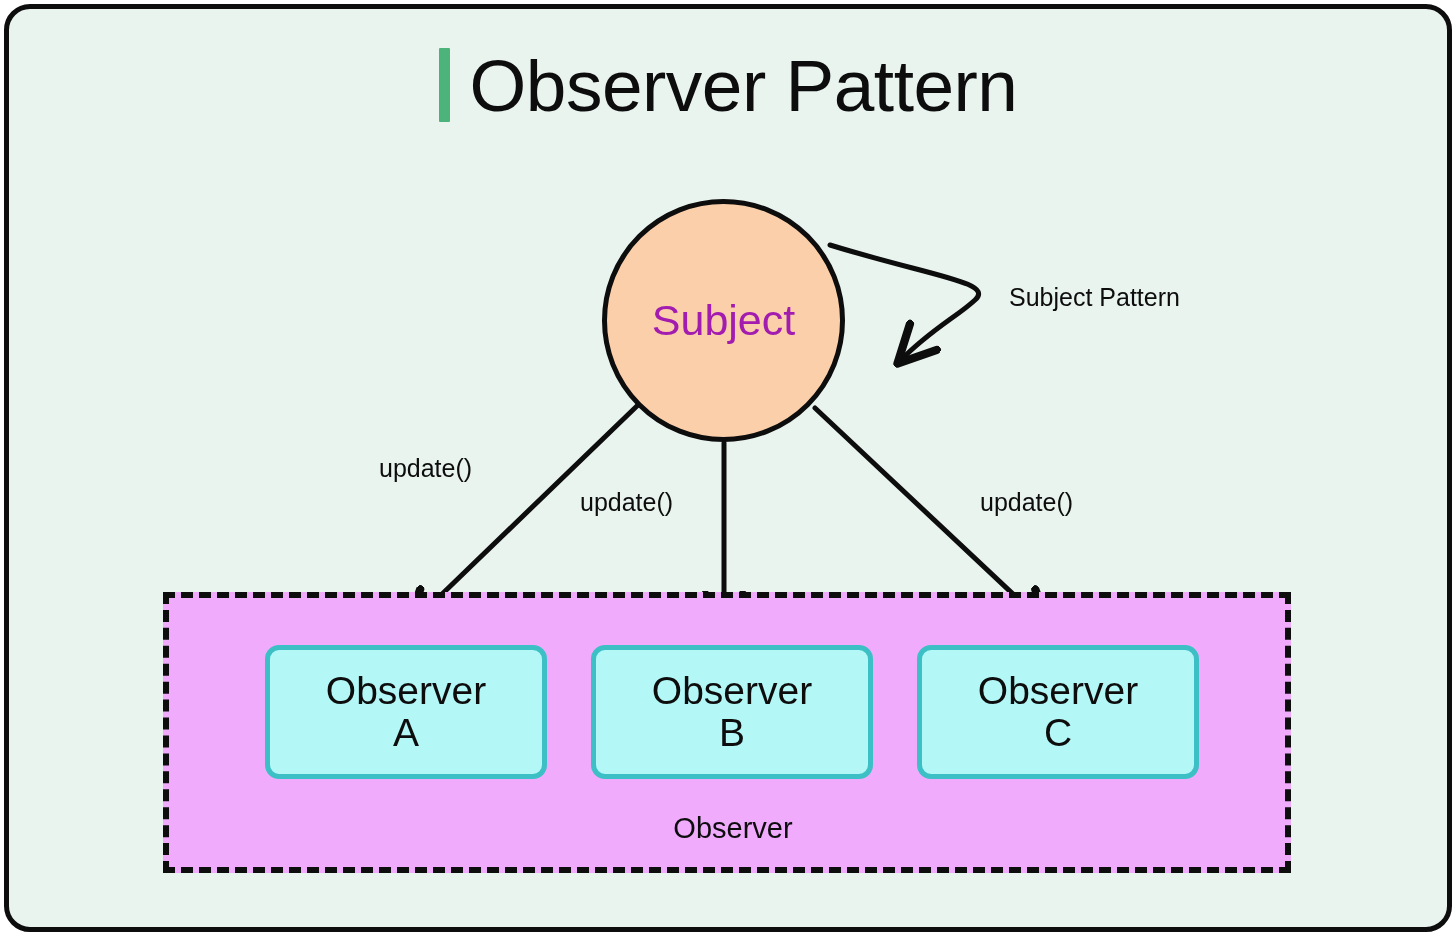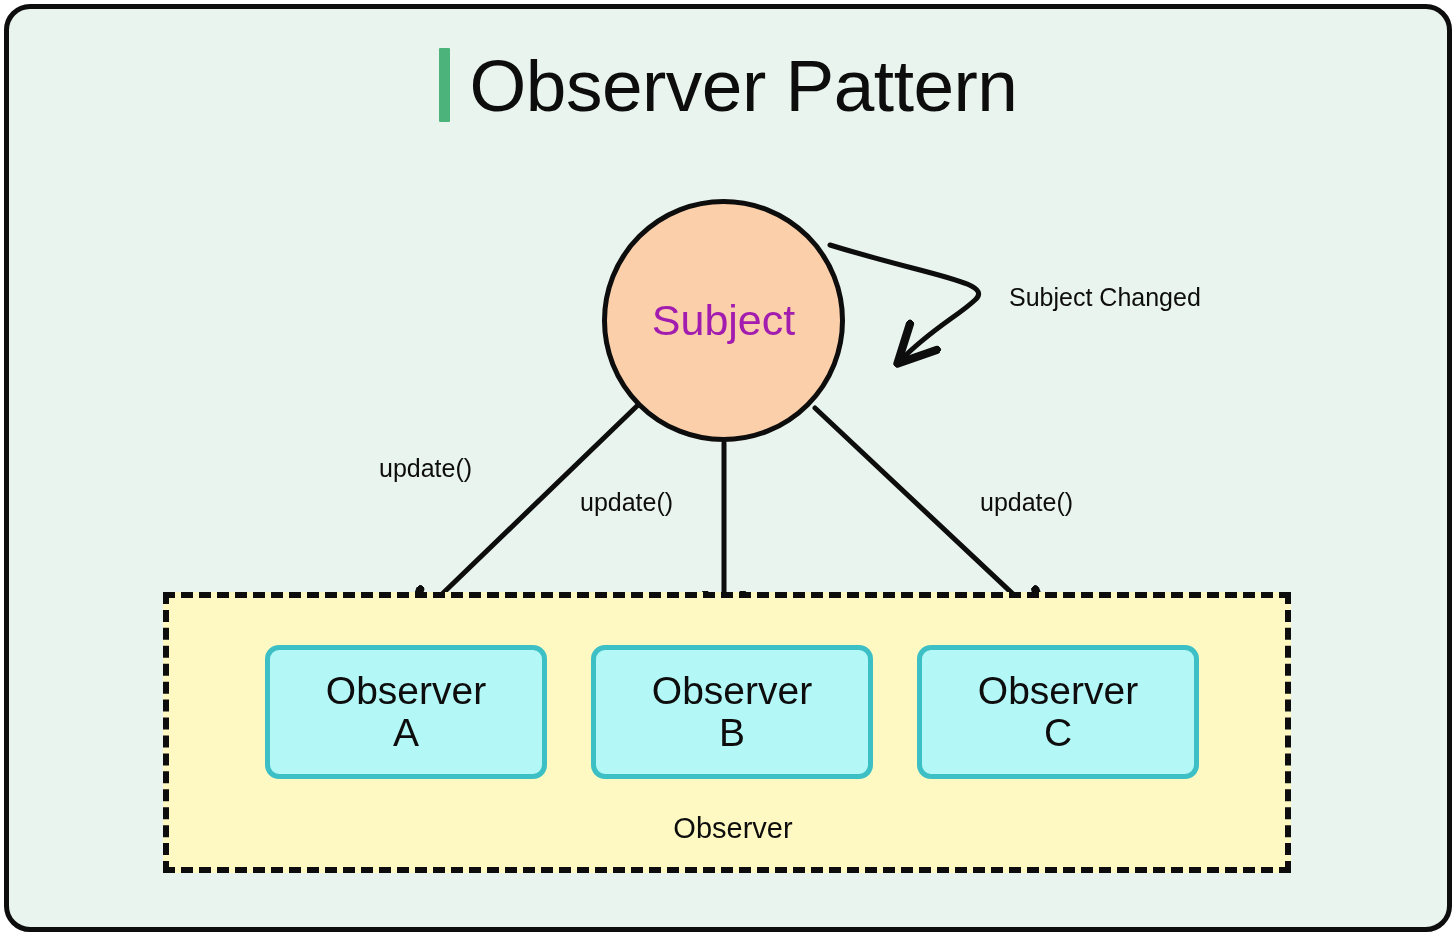--- a/index.html
+++ b/index.html
@@ -92,21 +92,21 @@
   .label-upd-b   { left: 580px;  top: 490px; }
   .label-upd-c   { left: 980px;  top: 490px; }
 
   .observer-group {
     position: absolute;
     left: 163px;
     top: 592px;
     width: 1128px;
     height: 281px;
     box-sizing: border-box;
-    background: #fef9c3;
+    background: #f0abfc;
     border: 6px dashed #0d0d0d;
   }
   .observer-row {
     position: absolute;
     left: 0;
     top: 0;
     width: 1128px;
     height: 281px;
   }
   .observer-box {
@@ -164,21 +164,21 @@
 
     <line x1="724" y1="443" x2="724" y2="628" stroke="#0d0d0d" stroke-width="5" stroke-linecap="round" marker-end="url(#arrowOpen)"></line>
 
     <line x1="815" y1="408" x2="1047" y2="626" stroke="#0d0d0d" stroke-width="5" stroke-linecap="round" marker-end="url(#arrowOpen)"></line>
   </svg>
 
   <div class="subject-circle">
     <span class="subject-label">Subject</span>
   </div>
 
-  <div class="edge-label label-changed">Subject Changed</div>
+  <div class="edge-label label-changed">Subject Pattern</div>
   <div class="edge-label label-upd-a">update()</div>
   <div class="edge-label label-upd-b">update()</div>
   <div class="edge-label label-upd-c">update()</div>
 
   <div class="observer-group">
     <div class="observer-row">
 
       <div class="observer-box obs-a">
         <span class="line1">Observer</span>
         <span class="line2">A</span>

